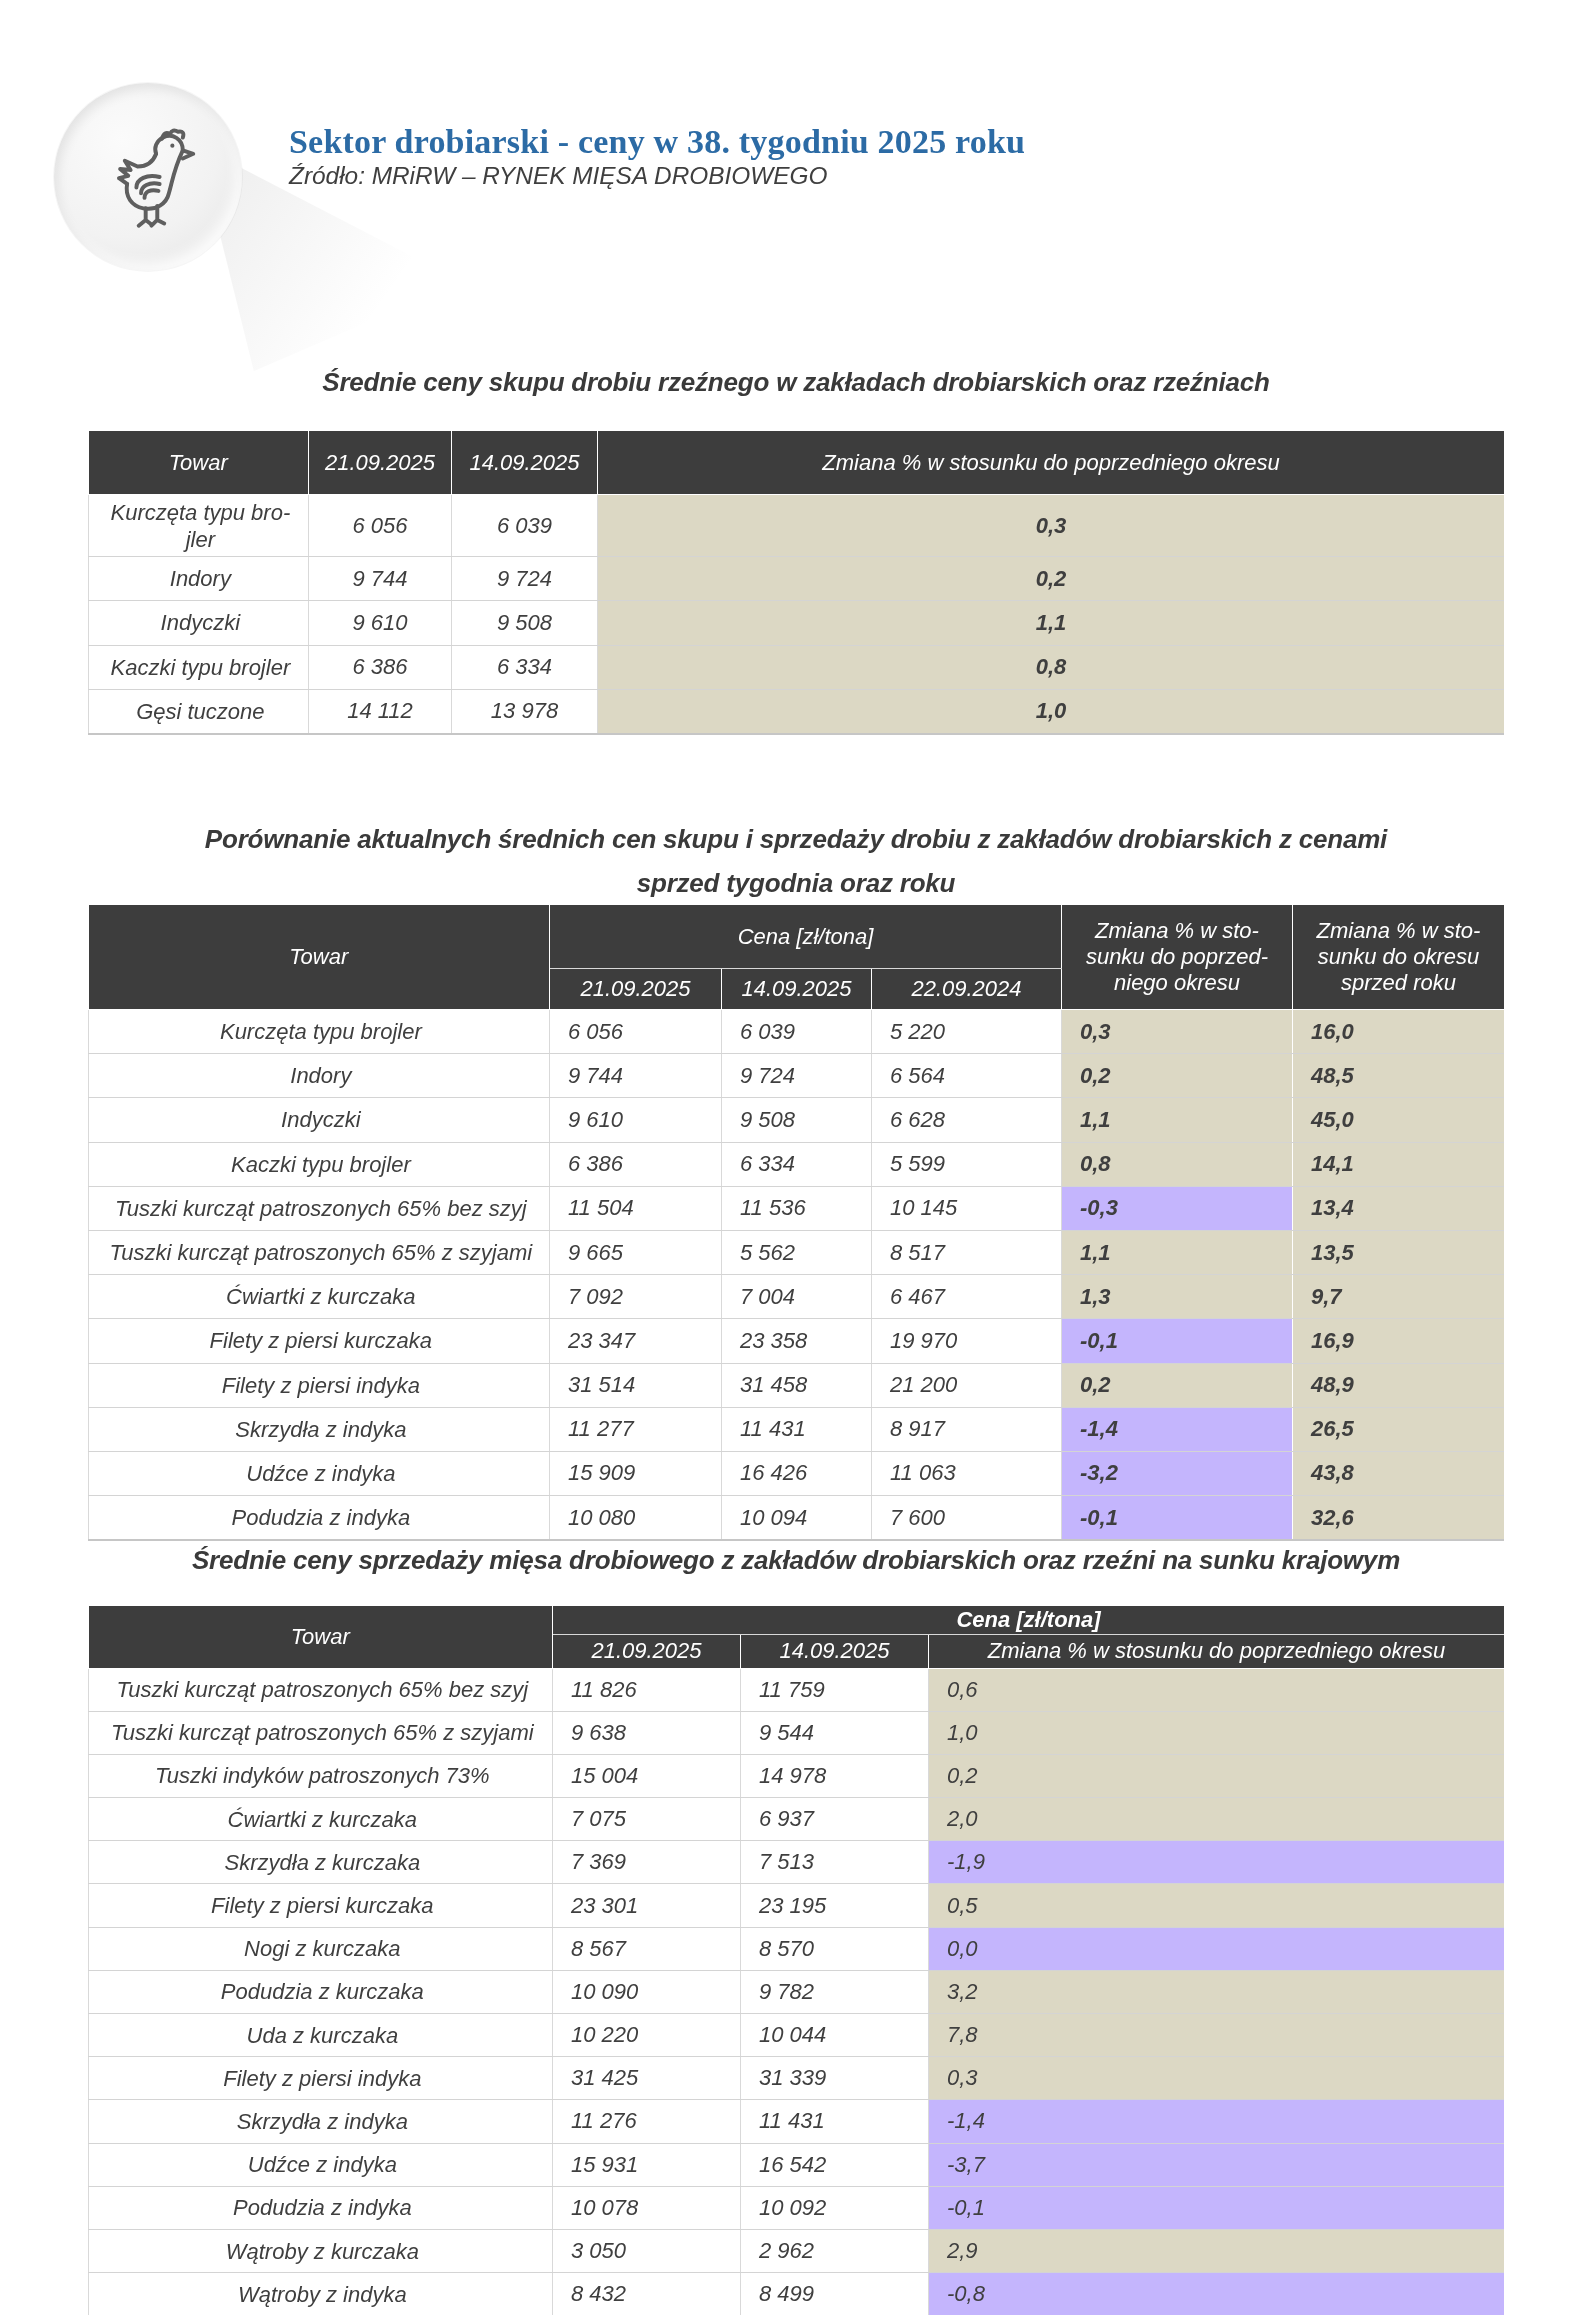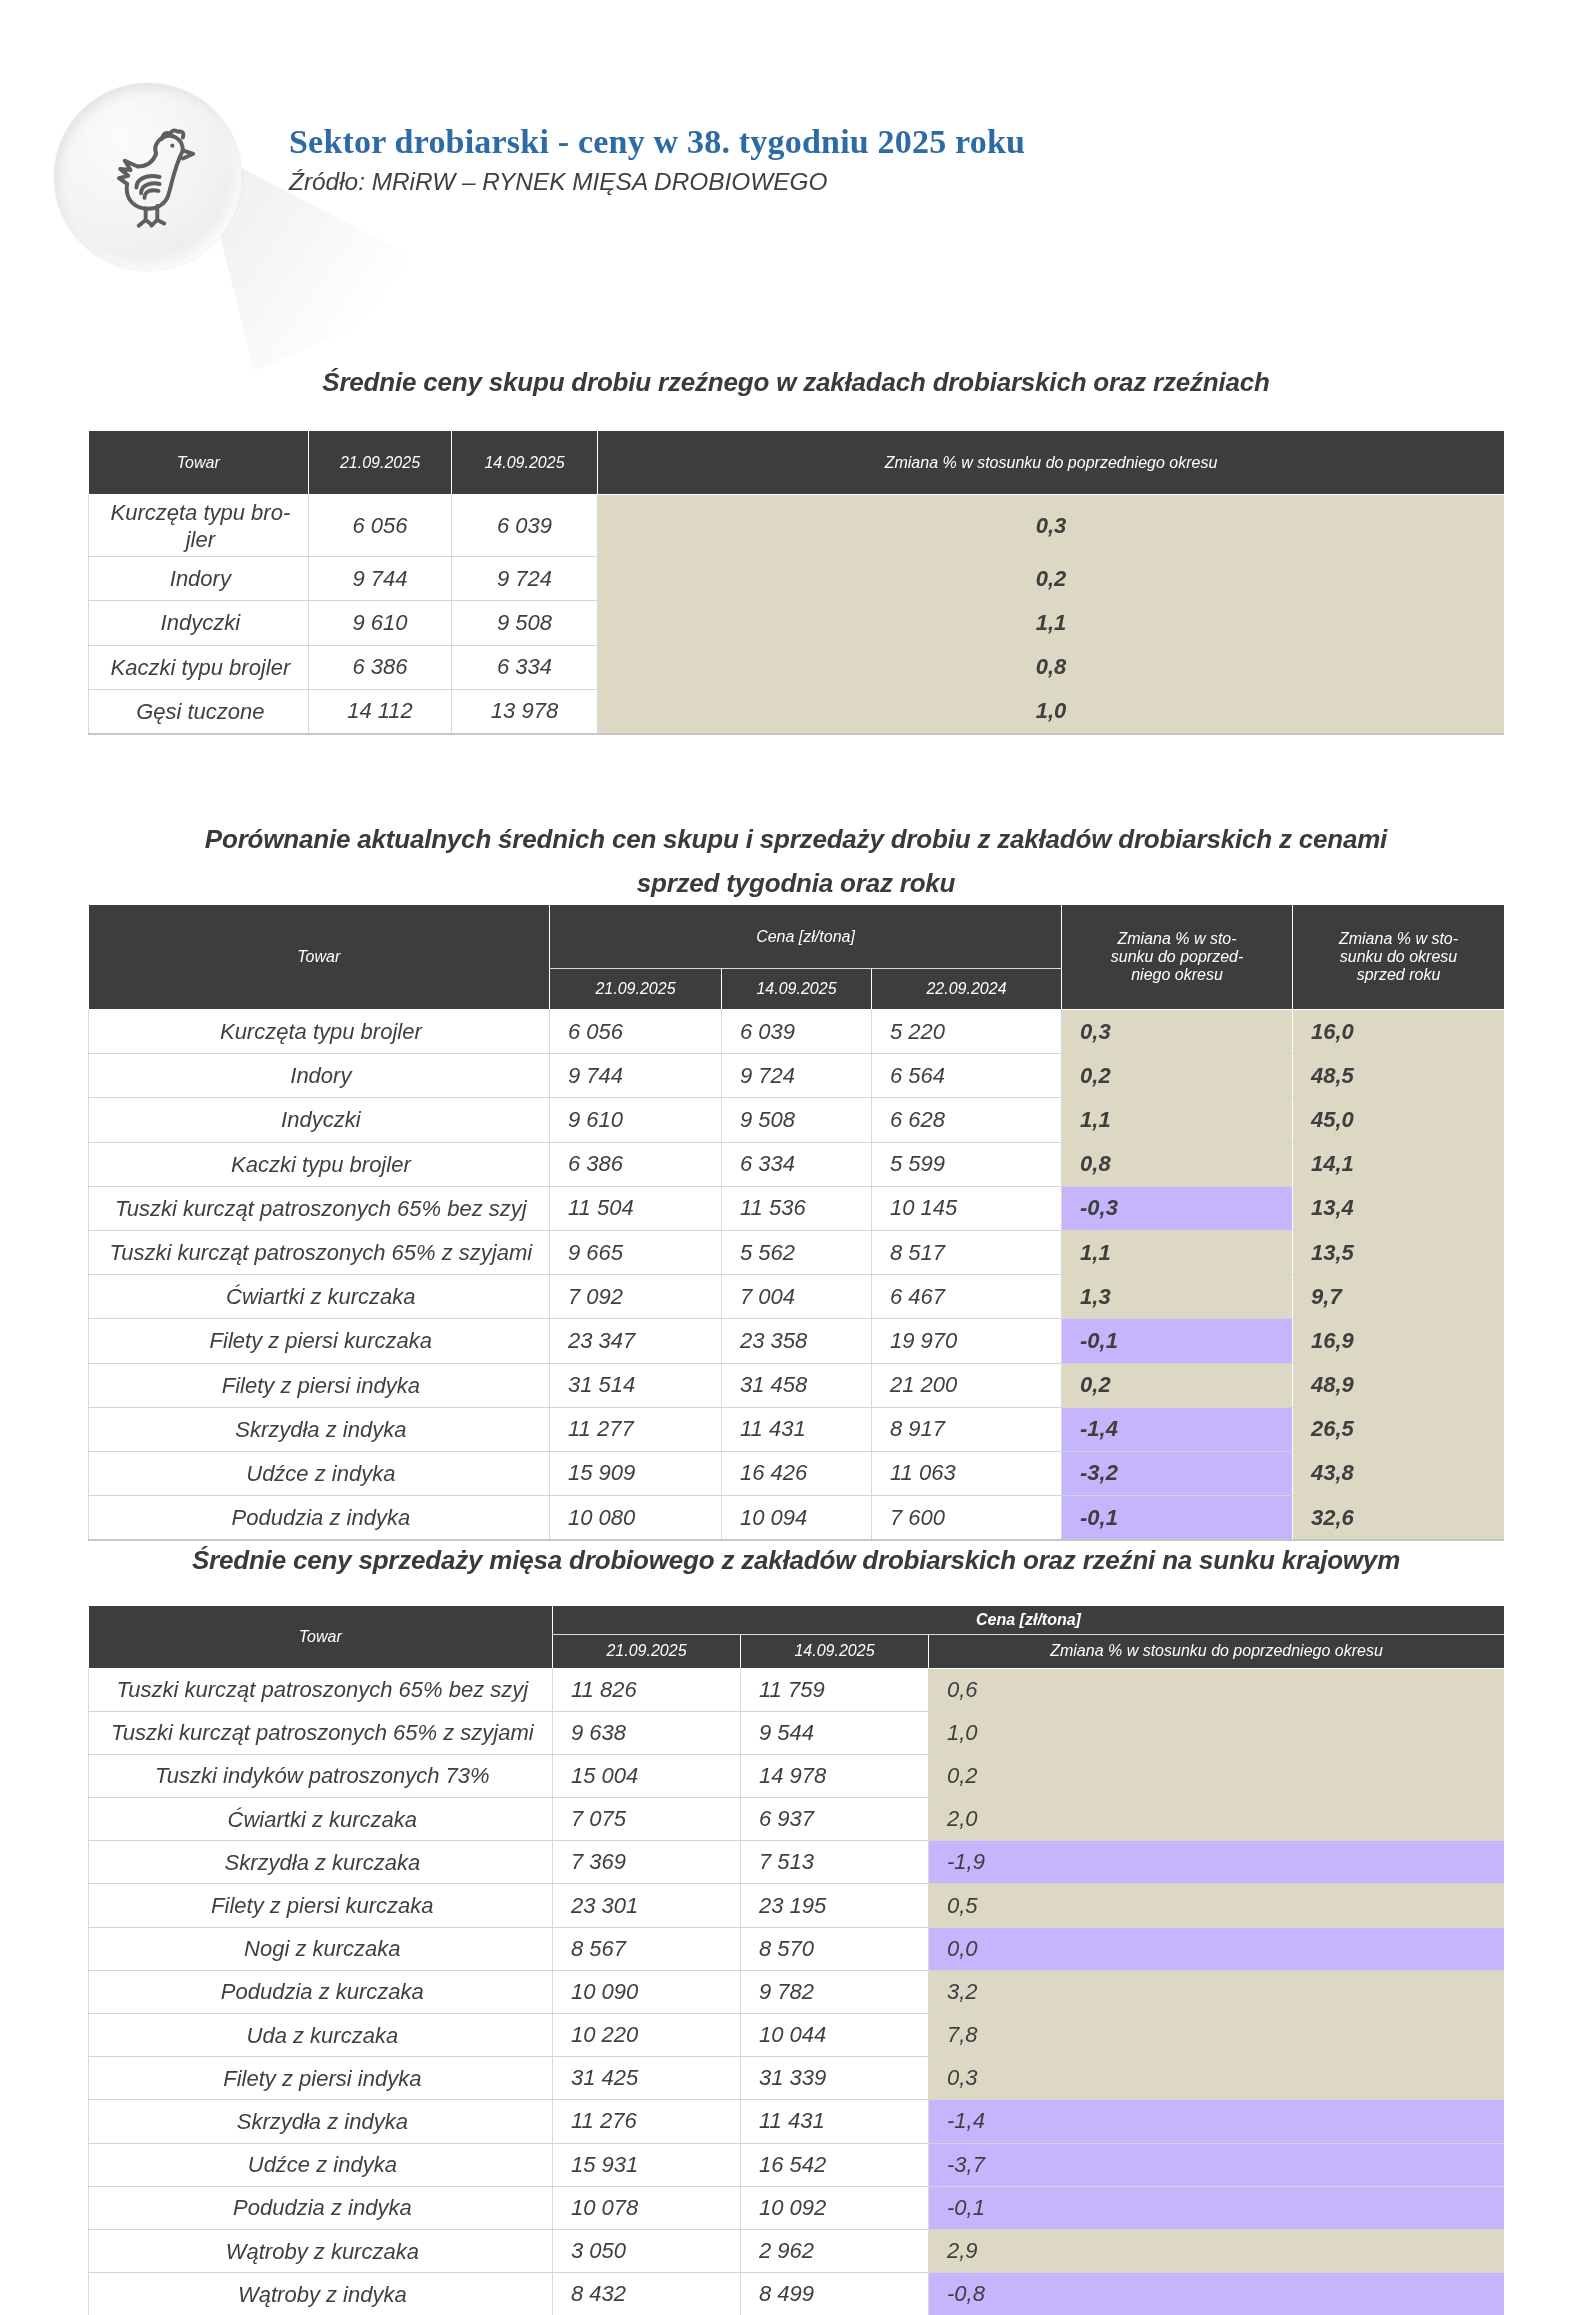--- a/index.html
+++ b/index.html
@@ -12,33 +12,33 @@
         clip-path:polygon(6% 4%, 100% 62%, 26% 100%);}
   .logo{position:absolute;left:54px;top:83px;width:188px;height:188px;border-radius:50%;z-index:2;
         background:radial-gradient(circle at 36% 30%, #fbfbfb 0%, #f2f2f2 55%, #e2e2e2 100%);
         box-shadow:inset 3.6px 5.4px 11px rgba(0,0,0,0.08), inset -5.4px -7.2px 12.7px rgba(255,255,255,0.85),
                    0 0 0 0.9px rgba(0,0,0,0.04);
         display:flex;align-items:center;justify-content:center;}
   .logo svg{width:116px;height:116px;}
   .header-text{position:absolute;left:289px;top:123px;z-index:3;}
   h1.doc-title{margin:0;font-family:"Liberation Serif",serif;font-weight:700;font-size:34px;
         color:#2c6ba5;letter-spacing:0.2px;}
-  .doc-source{margin-top:7px;font-style:italic;font-size:24.4px;color:#3f3f3f;}
+  .doc-source{margin-top:1px;font-style:italic;font-size:24.4px;color:#3f3f3f;}
 
   
   section{position:absolute;left:88px;width:1416px;font-style:italic;}
   #s1{top:360px;} #s2{top:817px;} #s3{top:1538px;}
   h2.sec-title{margin:0;text-align:center;font-size:26px;line-height:44px;font-weight:700;
         color:#3a3a3a;white-space:pre-line;letter-spacing:-0.2px;}
   #s1 table{margin-top:27px;} #s2 table{margin-top:0px;} #s3 table{margin-top:23.5px;}
 
   
   table{border-collapse:collapse;table-layout:fixed;width:100%;
         border-bottom:2.7px solid #c6c6c6;}
-  thead th{background:#3d3d3d;color:#ffffff;font-weight:400;font-size:16px;text-align:center;
+  thead th{background:#3d3d3d;color:#ffffff;font-weight:400;font-size:22px;text-align:center;
         vertical-align:middle;border:1.8px solid #ffffff;padding:0 5.4px;white-space:pre-line;}
   thead th:first-child{border-left:none;} thead th:last-child{border-right:none;}
   thead tr:first-child th{border-top:none;}
   .t1 thead th{height:63px;}
   .t2 thead tr.h-top th{height:63px;}
   .t2 thead tr.h-bot th{height:40px;}
   .t3 thead tr.h-top th{height:28px;}
   .t3 thead tr.h-bot th{height:33px;}
   th.group-bold{font-weight:700;}
   tbody td{font-size:22px;color:#3f3f3f;vertical-align:middle;height:36px;

